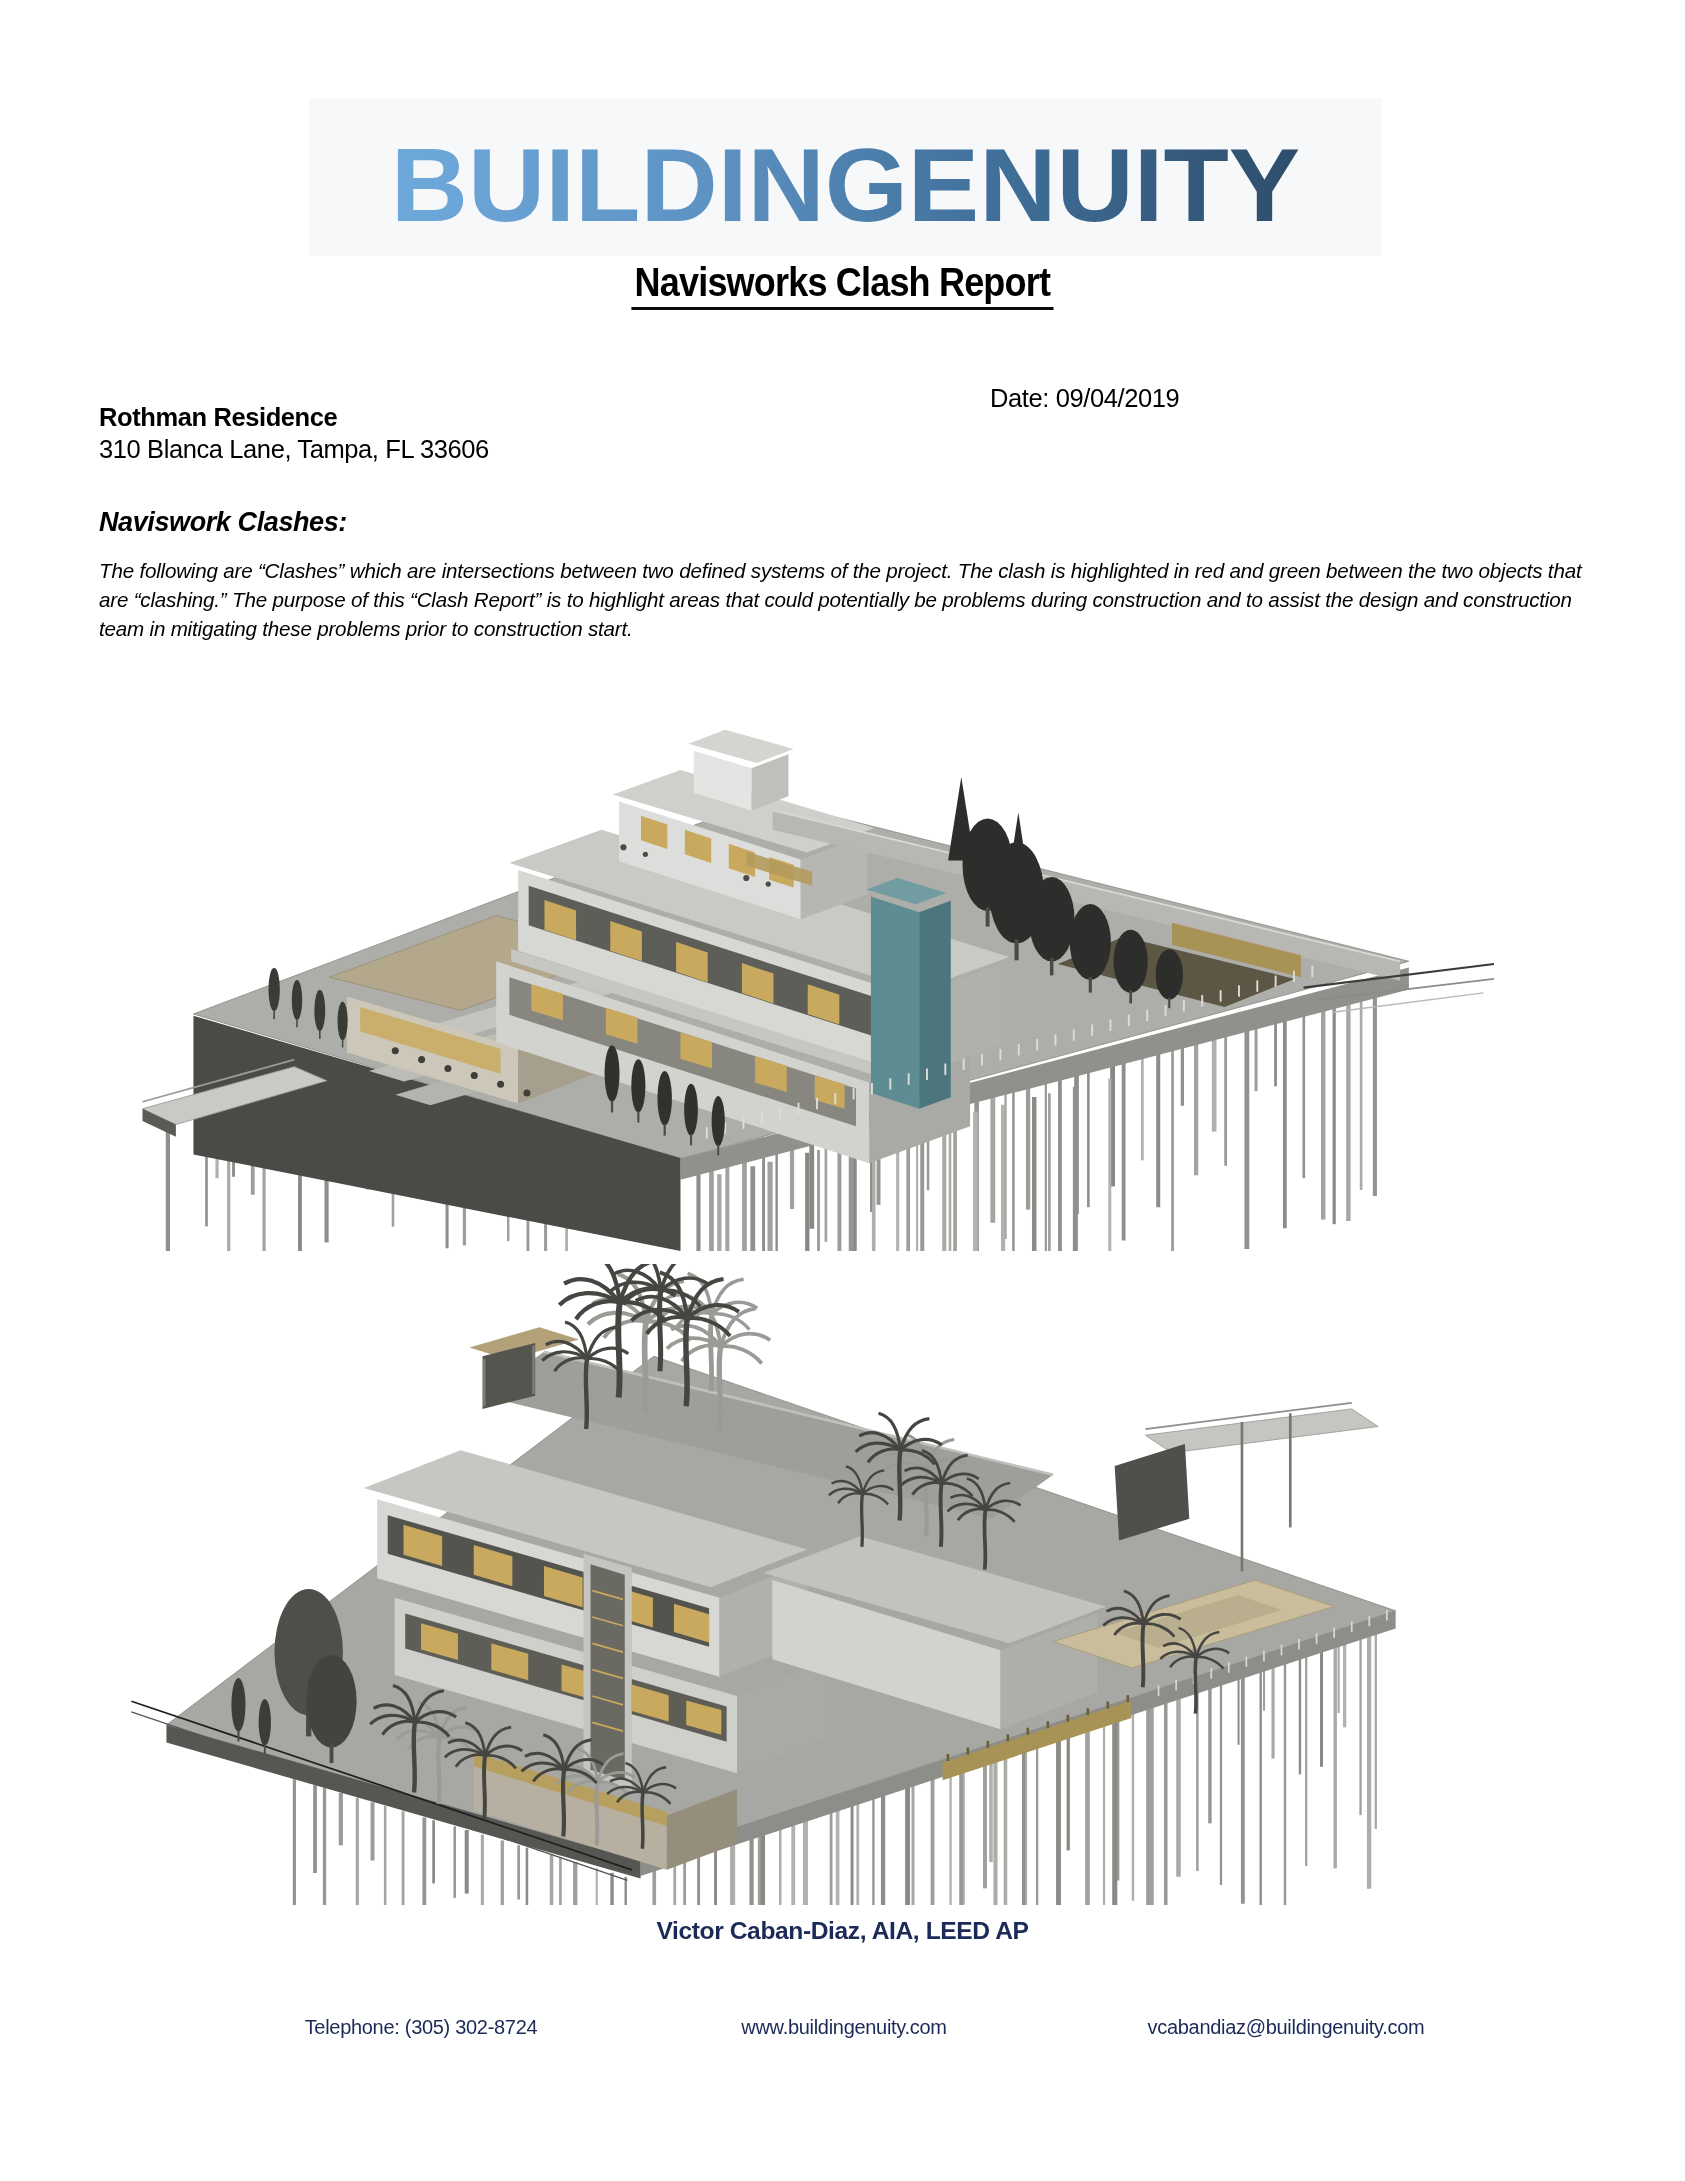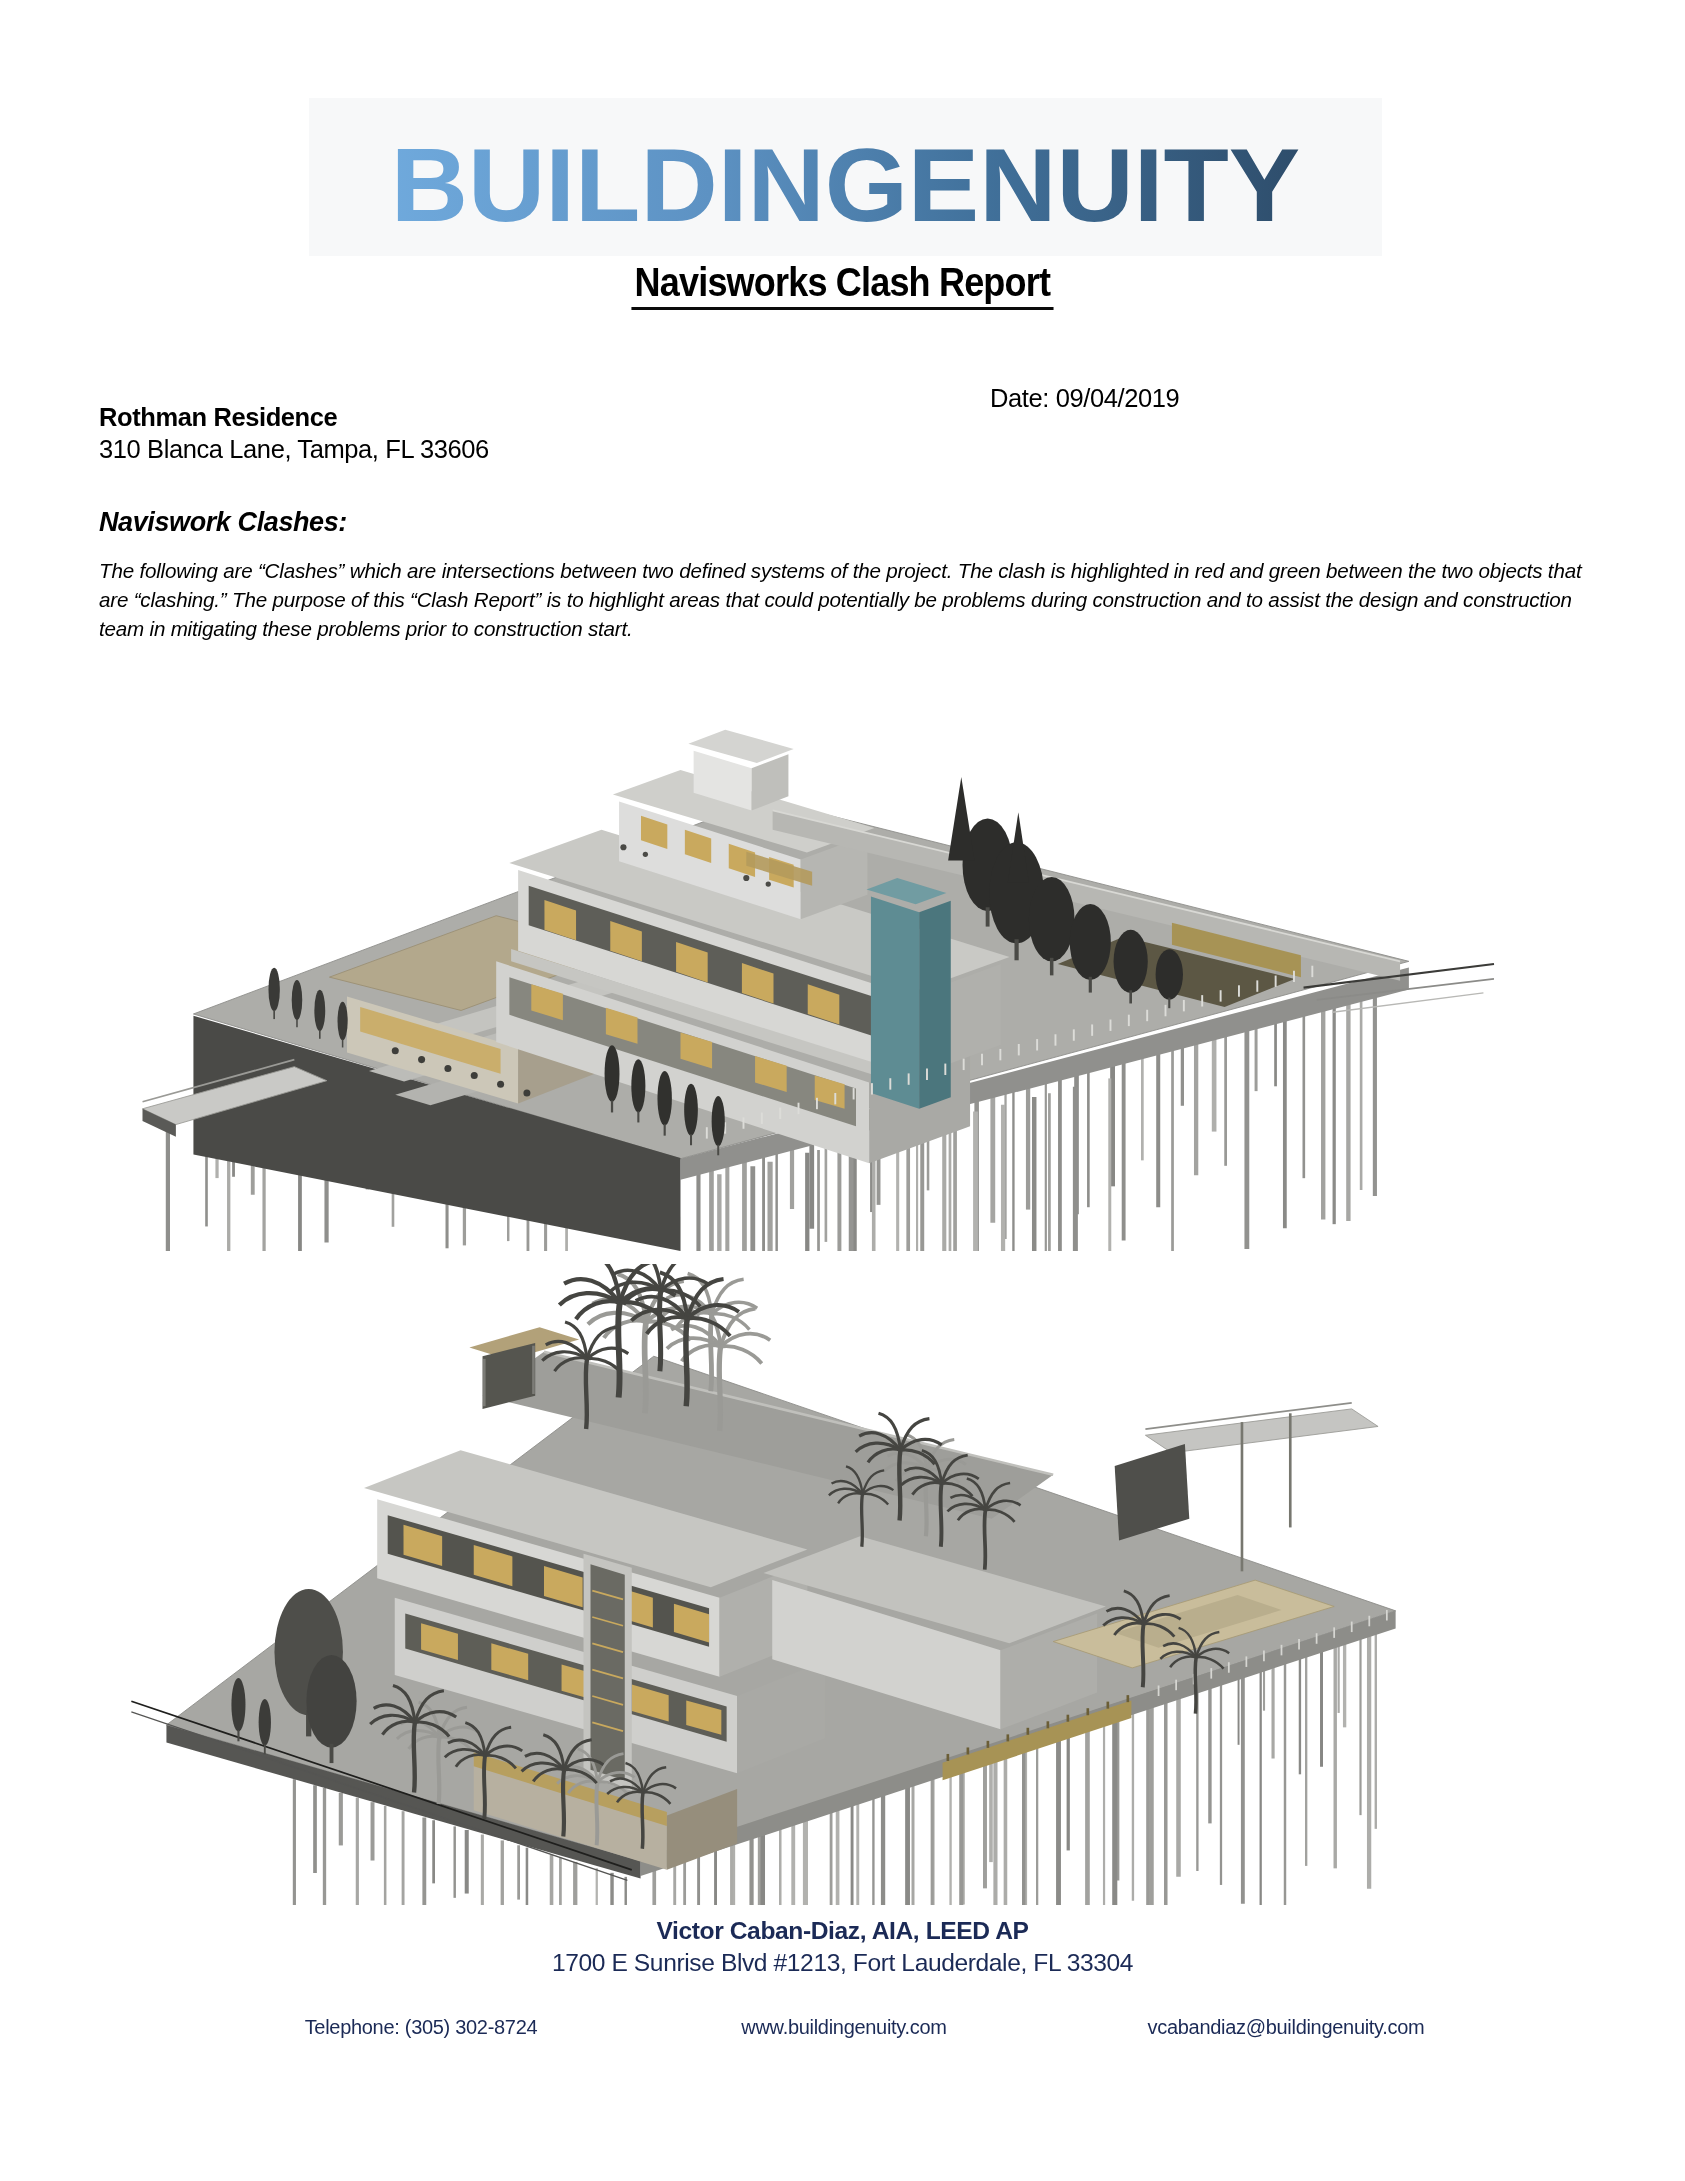--- a/index.html
+++ b/index.html
@@ -615,19 +615,18 @@
         <use href="#palmDef" transform="translate(522,652) scale(0.95)"></use>
         <use href="#palmDef" transform="translate(612,666) scale(0.8)"></use>
         <use href="#palmDef" transform="translate(1182,482) scale(0.9)"></use>
         <use href="#palmDef" transform="translate(1242,512) scale(0.8)"></use>
       </g>
     </g>
   </svg>
   </figure>
 
   <div class="footer-name">Victor Caban-Diaz, AIA, LEED AP</div>
-  <div class="footer-address">1700 E Sunrise Blvd #1213, Fort Lauderdale, FL 33304</div>
   <div class="contact tel">Telephone: (305) 302-8724</div>
   <div class="contact web">www.buildingenuity.com</div>
   <div class="contact mail">vcabandiaz@buildingenuity.com</div>
 
 </div>
 
 
 </body></html>

